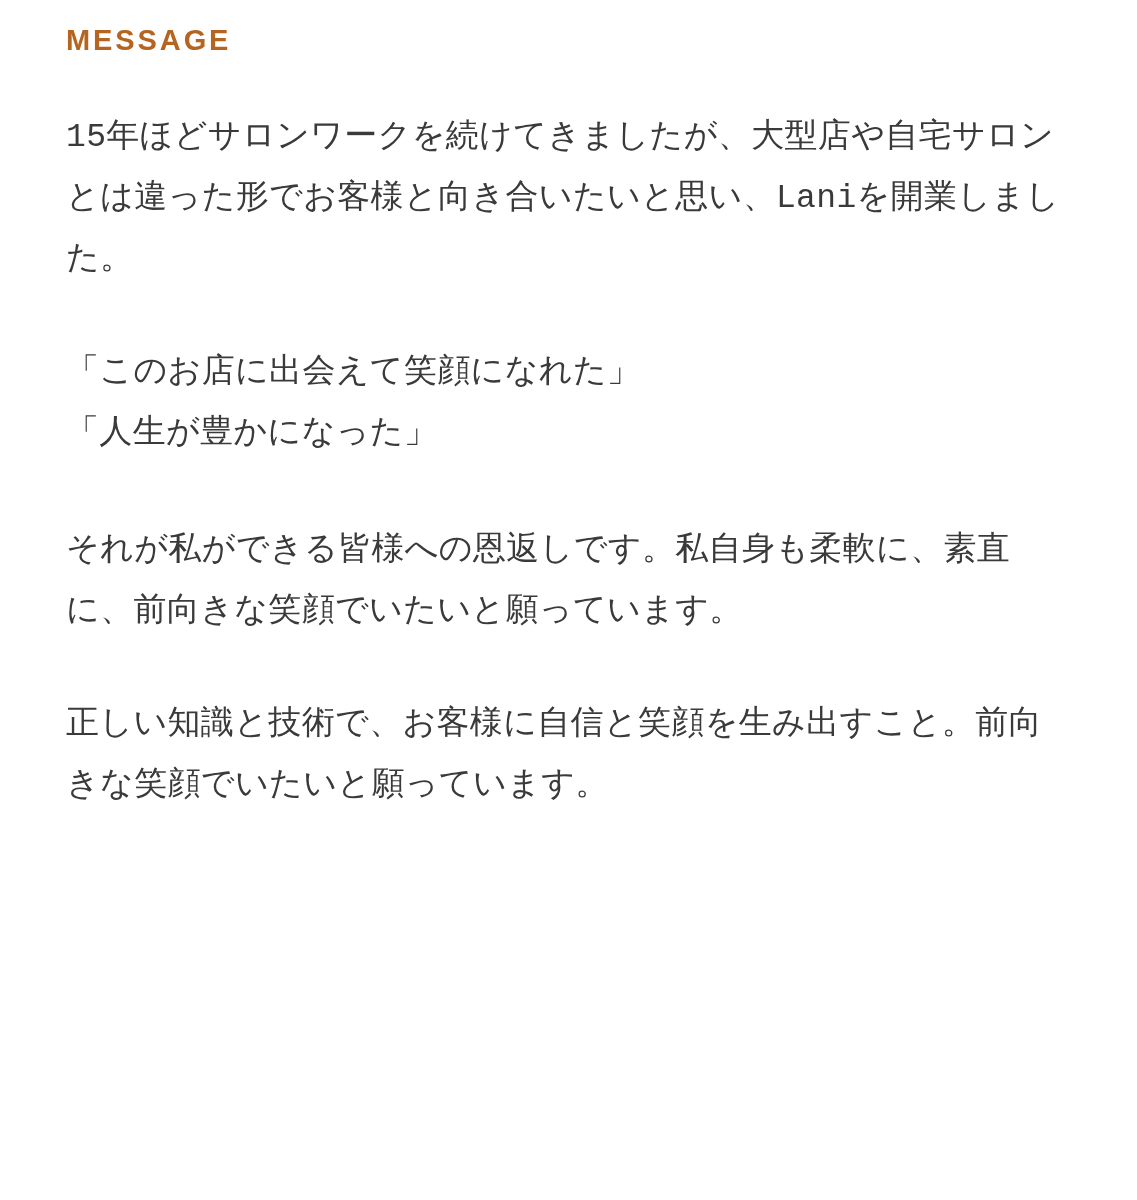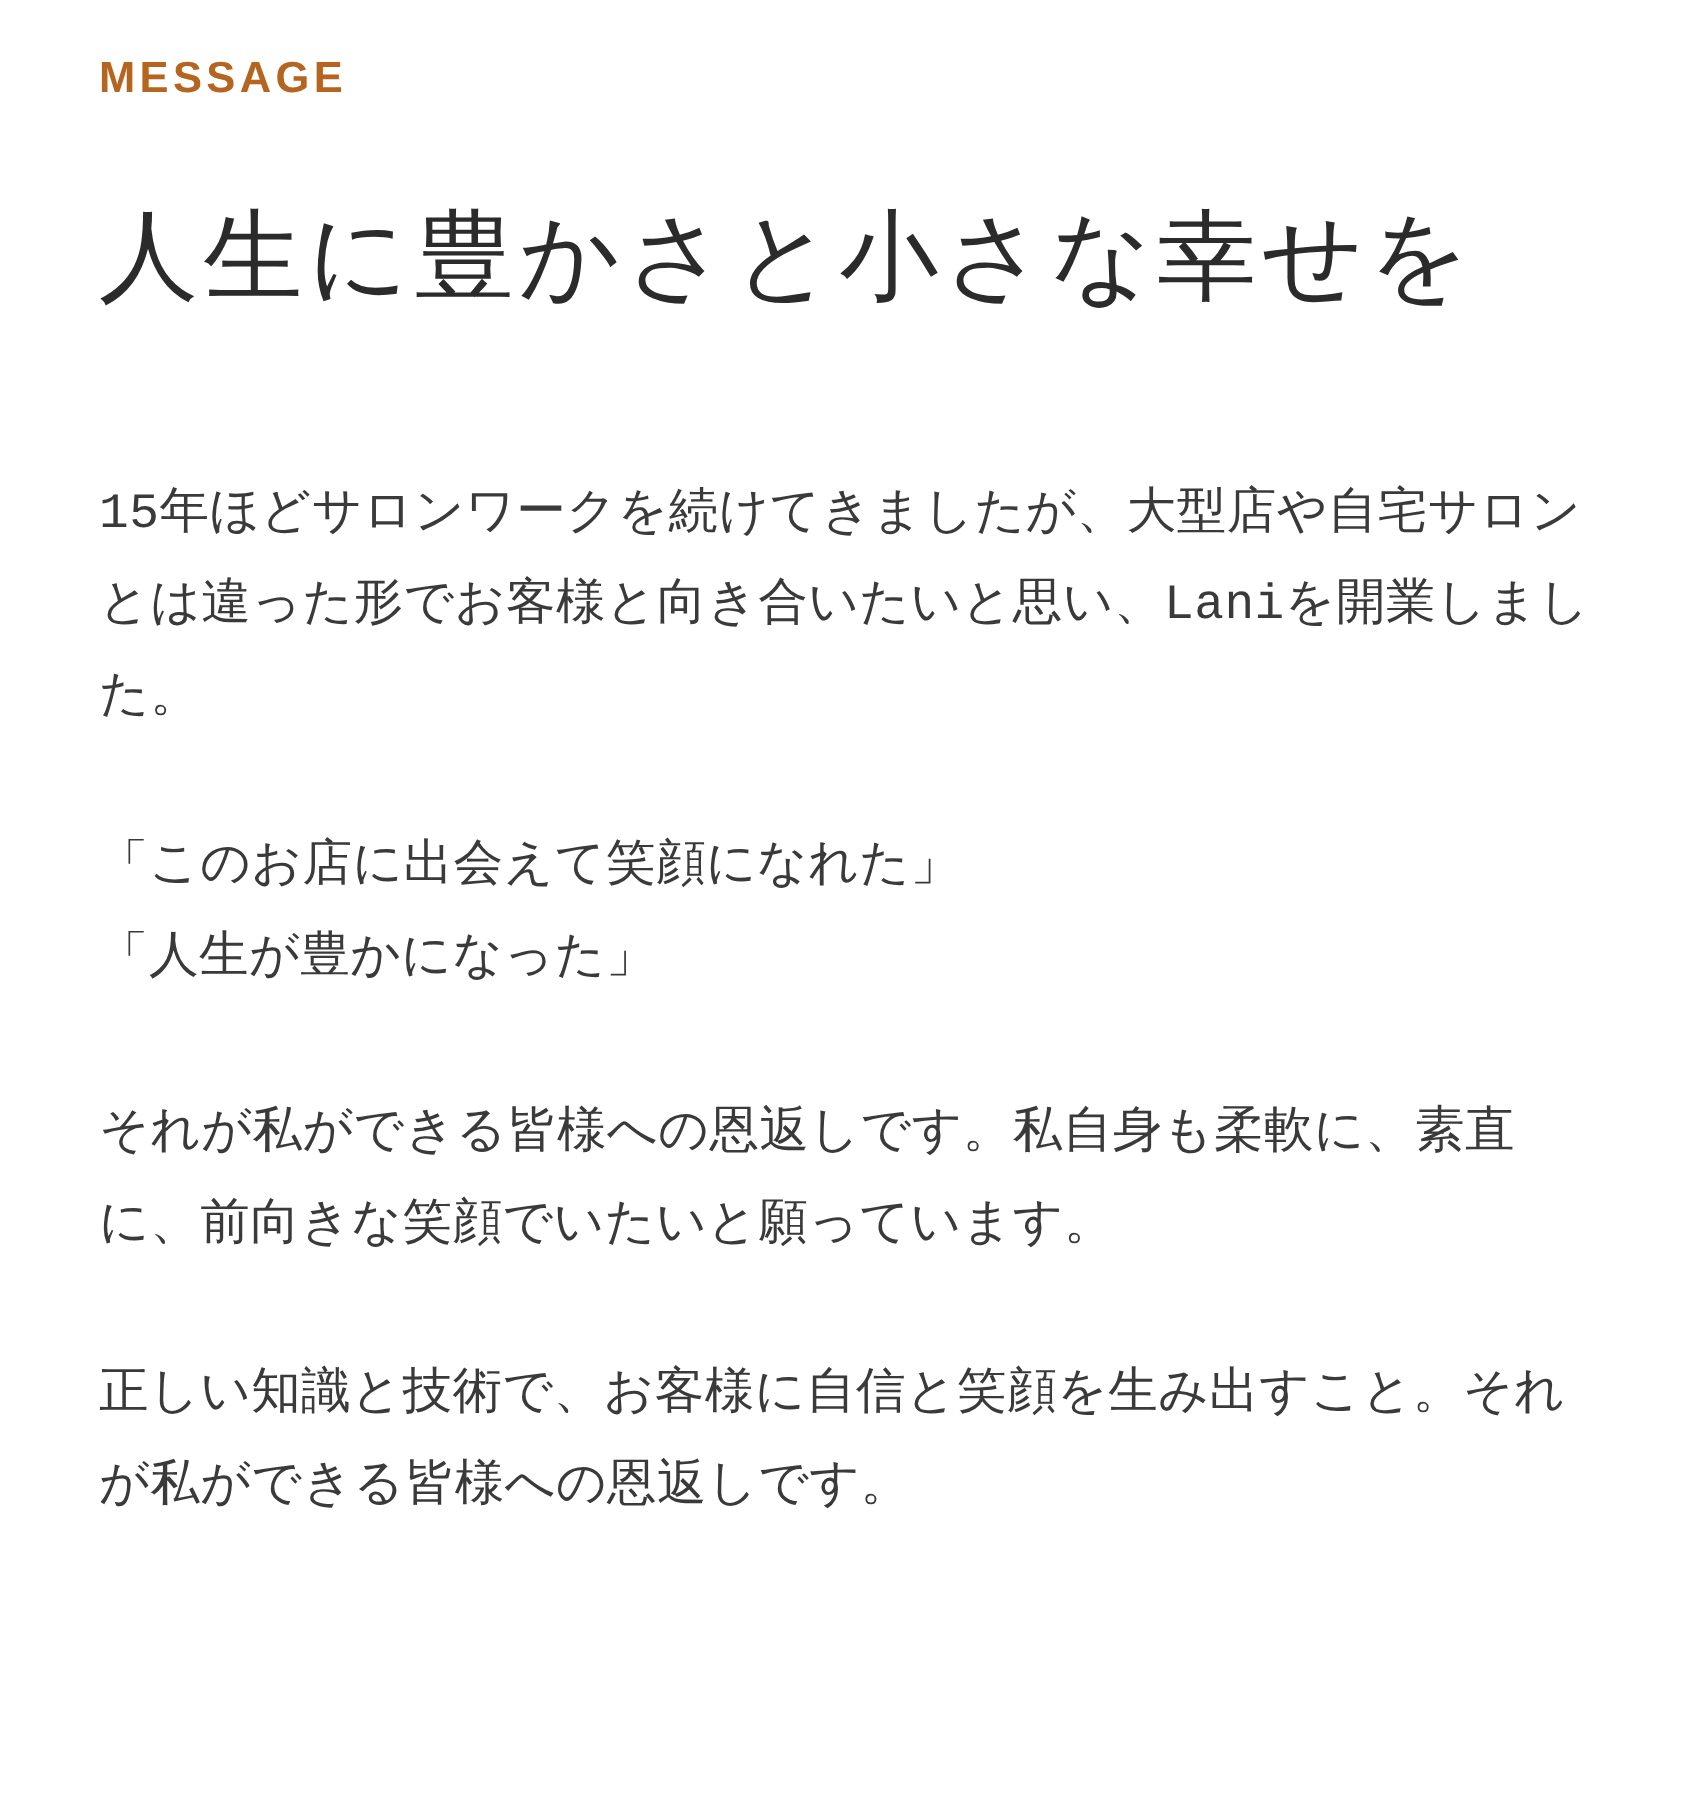--- a/index.html
+++ b/index.html
@@ -9,21 +9,21 @@
   }
   body {
     width: 1137px;
     min-height: 1200px;
     font-family: "Liberation Sans", sans-serif;
     -webkit-font-smoothing: antialiased;
   }
   .page {
     width: 1137px;
     box-sizing: border-box;
-    padding: 32px 66px 40px 66px;
+    padding: 20px 66px 40px 66px;
   }
   .eyebrow {
     font-family: "Liberation Sans", sans-serif;
     font-size: 29px;
     font-weight: 700;
     letter-spacing: 0.10em;
     color: #b5651f;
     line-height: 1.4;
     margin: 0 0 46px 0;
   }
@@ -56,26 +56,25 @@
     display: block;
   }
 </style>
 </head>
 <body>
 
 <div class="page">
 
   <div class="eyebrow">MESSAGE</div>
 
-  <h1 class="headline">人生に豊かさと小さな幸せを</h1>
 
   <p class="body-block">15年ほどサロンワークを続けてきましたが、大型店や自宅サロンとは違った形でお客様と向き合いたいと思い、Laniを開業しました。</p>
 
   <div class="body-block quote-block">
     <span class="quote-line">「このお店に出会えて笑顔になれた」</span>
     <span class="quote-line">「人生が豊かになった」</span>
   </div>
 
   <p class="body-block">それが私ができる皆様への恩返しです。私自身も柔軟に、素直に、前向きな笑顔でいたいと願っています。</p>
 
-  <p class="body-block">正しい知識と技術で、お客様に自信と笑顔を生み出すこと。それが私ができる皆様への恩返しです。</p>
+  <p class="body-block">正しい知識と技術で、お客様に自信と笑顔を生み出すこと。前向きな笑顔でいたいと願っています。</p>
 
 </div>
 
 </body></html>

